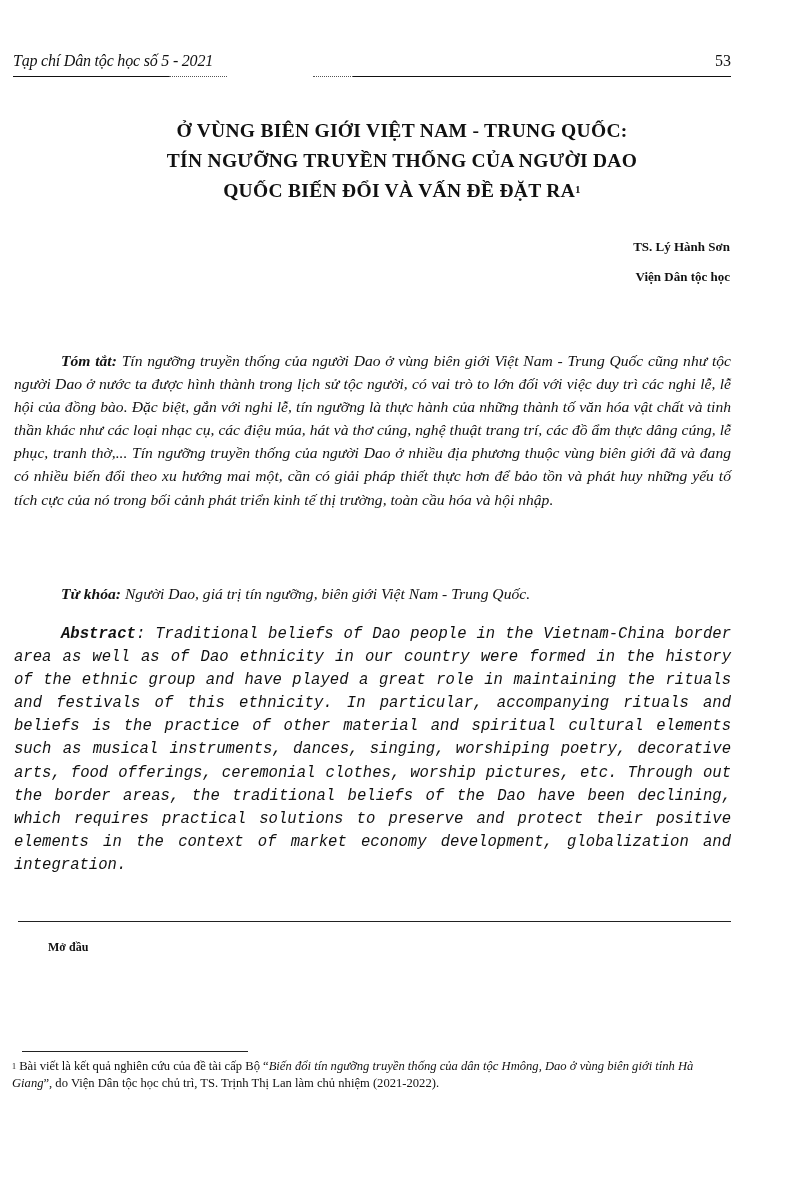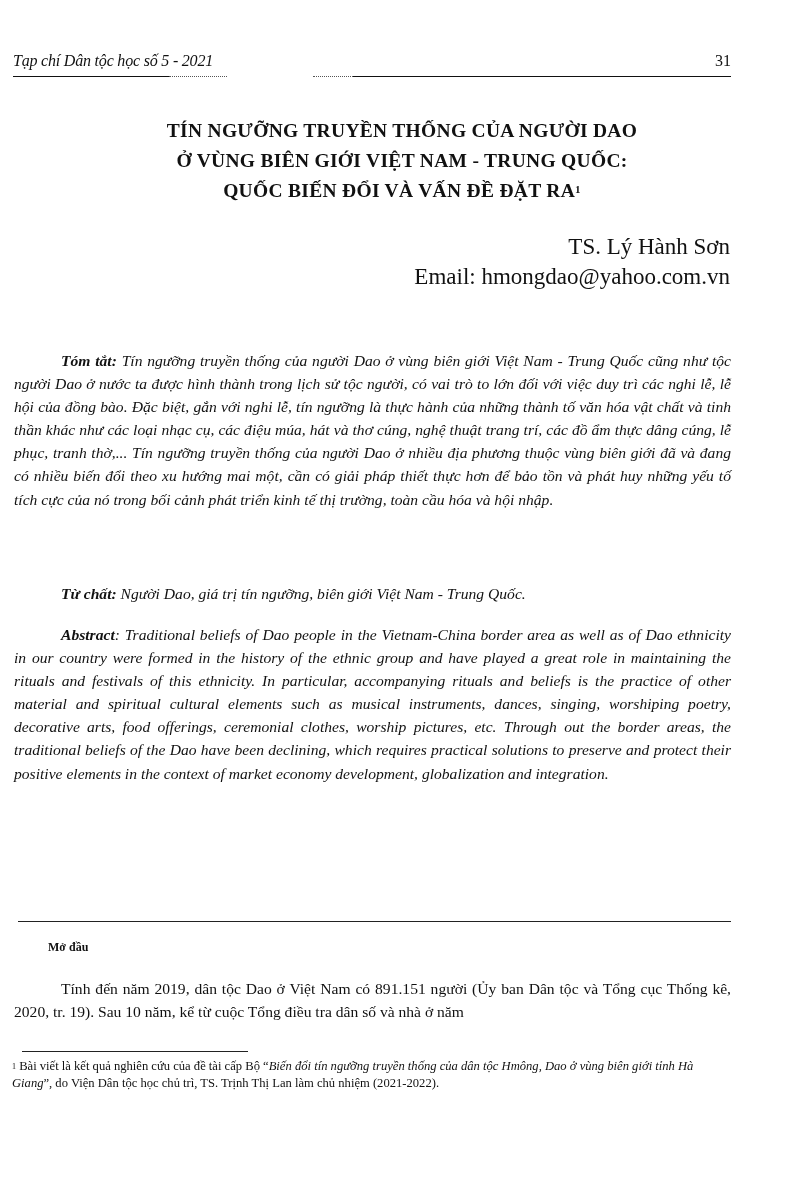--- a/index.html
+++ b/index.html
@@ -11,84 +11,83 @@
   .rh-right { position: absolute; right: 0; top: 0; font-size: 16px; }
   .rh-rule { position: absolute; left: 0; top: 24px; height: 0; border-top: 1px solid #111; }
   .rh-rule.a { width: 156px; }
   .rh-rule.b { left: 156px; width: 58px; border-top: 1px dotted #555; }
   .rh-rule.c { left: 300px; width: 40px; border-top: 1px dotted #555; }
   .rh-rule.d { left: 340px; width: 378px; }
 
   .title { position: absolute; left: 60px; top: 116px; width: 684px; text-align: center; font-weight: bold; font-size: 19.5px; line-height: 30px; letter-spacing: 0.3px; }
   .title sup { font-size: 11px; vertical-align: top; position: relative; top: -2px; }
 
-  .author-block { position: absolute; right: 74px; top: 232px; text-align: right; font-weight: normal; font-size: 23px; line-height: 30px; }
+  .author-block { position: absolute; right: 74px; top: 232px; text-align: right; font-weight: bold; font-size: 13px; line-height: 30px; }
 
   .para { position: absolute; left: 14px; width: 717px; font-size: 15.6px; line-height: 23.1px; text-align: justify; }
   .para .lbl { font-weight: bold; font-style: italic; }
   .indent { text-indent: 47px; }
   .italic { font-style: italic; }
 
   .abstract-vn { top: 349px; }
   .keywords-vn { top: 582px; }
-  .abstract-en { top: 623px; }
+  .abstract-en { top: 623px; font-family: Liberation Mono, monospace; }
   .keywords-en { top: 856px; }
 
   .dates { position: absolute; left: 28px; top: 886px; font-style: italic; font-size: 15.6px; letter-spacing: -0.1px; }
   .dates-rule { position: absolute; left: 18px; top: 921px; width: 713px; border-top: 1px solid #222; }
 
   .section-heading { position: absolute; left: 48px; top: 940px; font-weight: bold; font-size: 12px; text-align: center; }
   .body-para { top: 977px; }
 
   .fn-rule { position: absolute; left: 22px; top: 1051px; width: 226px; border-top: 1px solid #222; }
   .footnote { position: absolute; left: 12px; top: 1058px; width: 710px; font-size: 12.6px; line-height: 17px; }
   .footnote sup { font-size: 8px; vertical-align: top; }
 </style>
 </head>
 <body>
 
 <div class="page">
 
   <div class="running-header">
     <span class="rh-left">Tạp chí Dân tộc học số 5 - 2021</span>
-    <span class="rh-right">31</span>
+    <span class="rh-right">53</span>
     <div class="rh-rule a"></div>
     <div class="rh-rule b"></div>
     <div class="rh-rule c"></div>
     <div class="rh-rule d"></div>
   </div>
 
   <div class="title">
+    <div>Ở VÙNG BIÊN GIỚI VIỆT NAM - TRUNG QUỐC:</div>
     <div>TÍN NGƯỠNG TRUYỀN THỐNG CỦA NGƯỜI DAO</div>
-    <div>Ở VÙNG BIÊN GIỚI VIỆT NAM - TRUNG QUỐC:</div>
     <div><span>QUỐC BIẾN ĐỔI  VÀ VẤN ĐỀ ĐẶT RA</span><sup>1</sup></div>
   </div>
 
   <div class="author-block">
     <div>TS. Lý Hành Sơn</div>
-    <div>Email: hmongdao@yahoo.com.vn</div>
+    <div>Viện Dân tộc học</div>
   </div>
 
   <div class="para indent abstract-vn italic">
     <span class="lbl">Tóm tắt:</span><span> Tín ngưỡng truyền thống của người Dao ở vùng biên giới Việt Nam - Trung Quốc cũng như tộc người Dao ở nước ta được hình thành trong lịch sử tộc người, có vai trò to lớn đối với việc duy trì các nghi lễ, lễ hội của đồng bào. Đặc biệt, gắn với nghi lễ, tín ngưỡng là thực hành của những thành tố văn hóa vật chất và tinh thần khác như các loại nhạc cụ, các điệu múa, hát và thơ cúng, nghệ thuật trang trí, các đồ ẩm thực dâng cúng, lễ phục, tranh thờ,... Tín ngưỡng truyền thống của người Dao ở nhiều địa phương thuộc vùng biên giới đã và đang có nhiều biến đổi theo xu hướng mai một, cần có giải pháp thiết thực hơn để bảo tồn và phát huy những yếu tố tích cực của nó trong bối cảnh phát triển kinh tế thị trường, toàn cầu hóa và hội nhập.</span>
   </div>
 
   <div class="para indent keywords-vn italic">
-    <span class="lbl">Từ chất:</span><span> Người Dao, giá trị tín ngưỡng, biên giới Việt Nam - Trung Quốc.</span>
+    <span class="lbl">Từ khóa:</span><span> Người Dao, giá trị tín ngưỡng, biên giới Việt Nam - Trung Quốc.</span>
   </div>
 
   <div class="para indent abstract-en italic">
     <span class="lbl">Abstract</span><span>: Traditional beliefs of Dao people in the Vietnam-China border area as well as of Dao ethnicity in our country were formed in the history of the ethnic group and have played a great role in maintaining the rituals and festivals of this ethnicity. In particular, accompanying rituals and beliefs is the practice of other material and spiritual cultural elements such as musical instruments, dances, singing, worshiping poetry, decorative arts, food offerings, ceremonial clothes, worship pictures, etc. Through out the border areas, the traditional beliefs of the Dao have been declining, which requires practical solutions to preserve and protect their positive elements in the context of market economy development, globalization and integration.</span>
   </div>
 
 
   <div class="dates-rule"></div>
 
   <div class="section-heading">Mở đầu</div>
 
-  <div class="para indent body-para">Tính đến năm 2019, dân tộc Dao ở Việt Nam có 891.151 người (Ủy ban Dân tộc và Tổng cục Thống kê, 2020, tr. 19). Sau 10 năm, kể từ cuộc Tổng điều tra dân số và nhà ở năm</div>
 
   <div class="fn-rule"></div>
   <div class="footnote">
     <sup>1</sup><span> Bài viết là kết quả nghiên cứu của đề tài cấp Bộ “</span><span class="italic">Biến đổi tín ngưỡng truyền thống của dân tộc Hmông, Dao ở vùng biên giới tỉnh Hà Giang</span><span>”, do Viện Dân tộc học chủ trì, TS. Trịnh Thị Lan làm chủ nhiệm (2021-2022).</span>
   </div>
 
 </div>
 
 </body></html>

